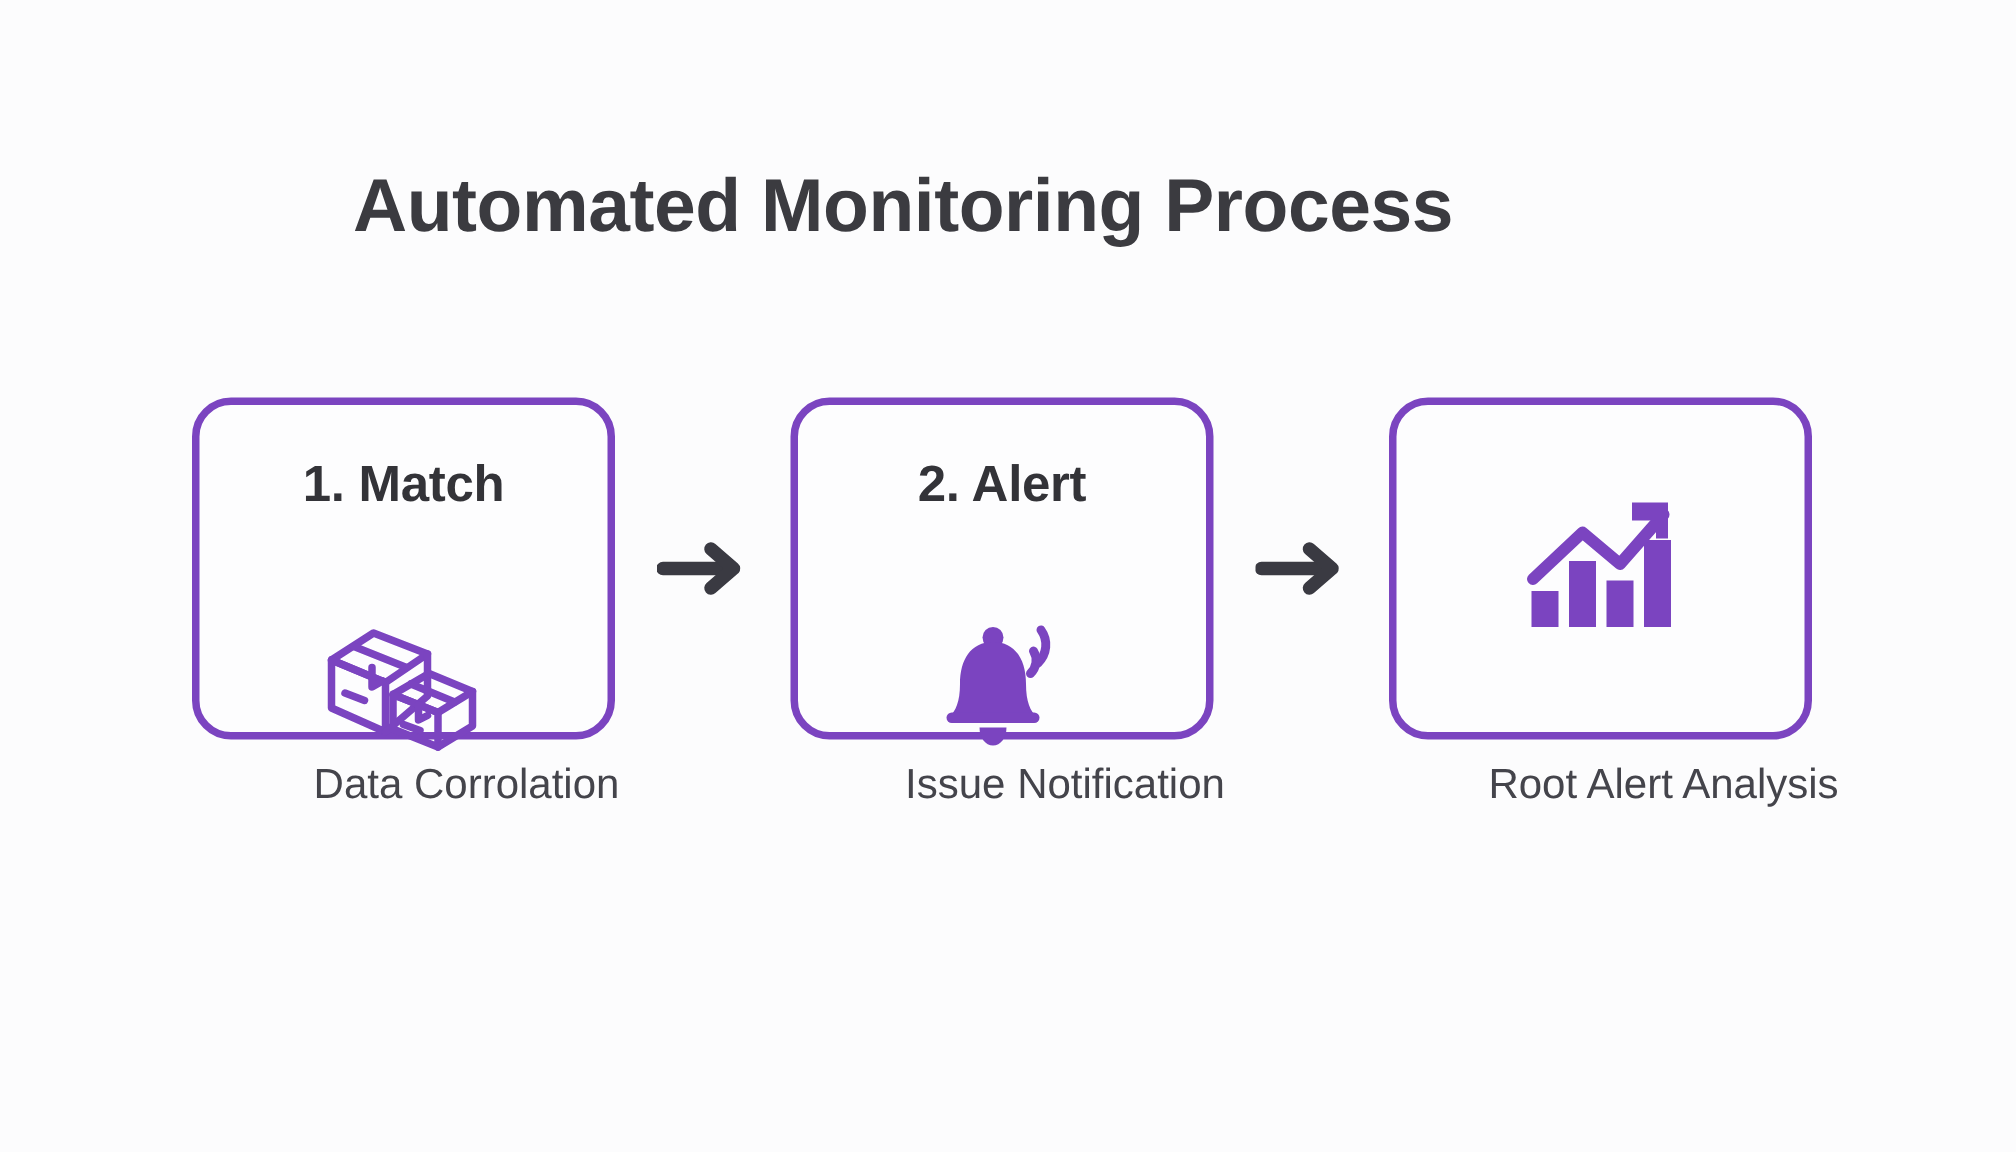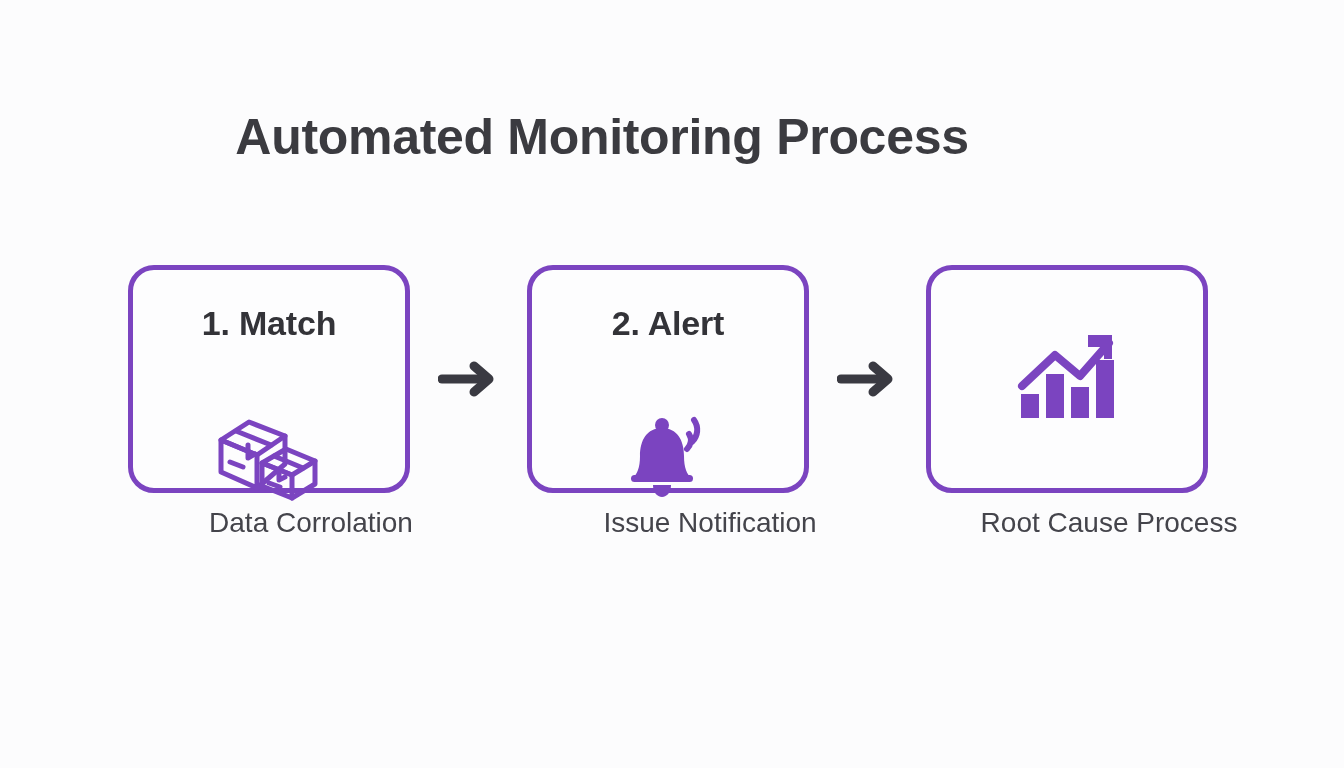--- a/index.html
+++ b/index.html
@@ -188,16 +188,16 @@
           </g>
           <g stroke="#7b44c0" stroke-width="8" stroke-linecap="round" stroke-linejoin="round" fill="none">
             <path d="M5 56 L38 25 L63 46 L92 13"></path>
           </g>
           <g fill="#7b44c0">
             <path d="M71 5 L95 5 L95 29 L87 29 L87 17 L71 17 Z"></path>
           </g>
         </svg>
       </div>
     </div>
-    <div class="caption">Root Cause Process</div>
+    <div class="caption">Root Alert Analysis</div>
   </div>
 
 </div>
 
 </body></html>

